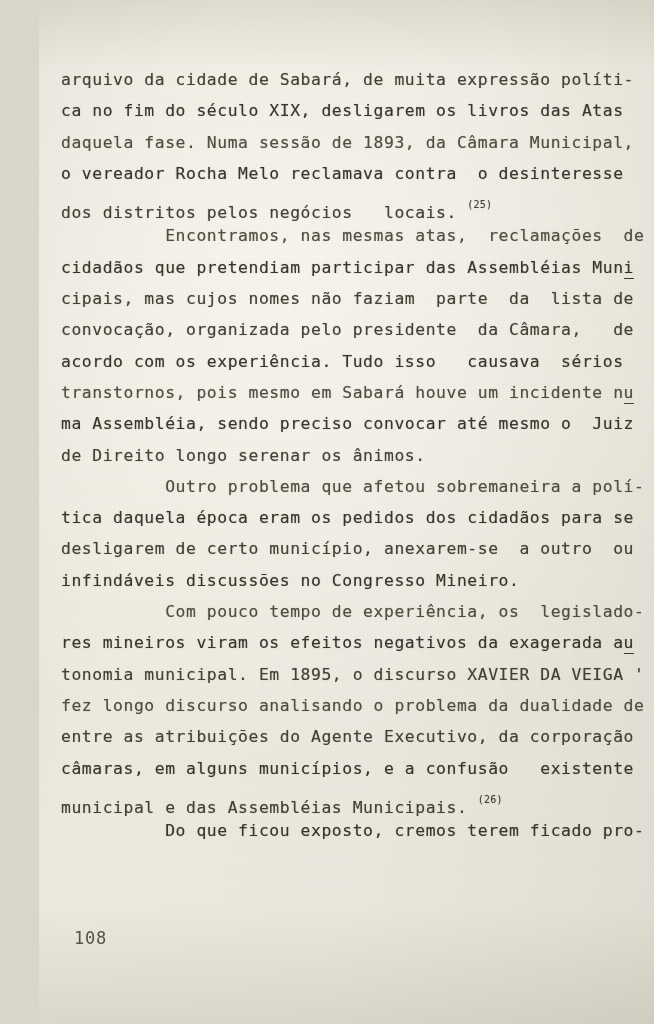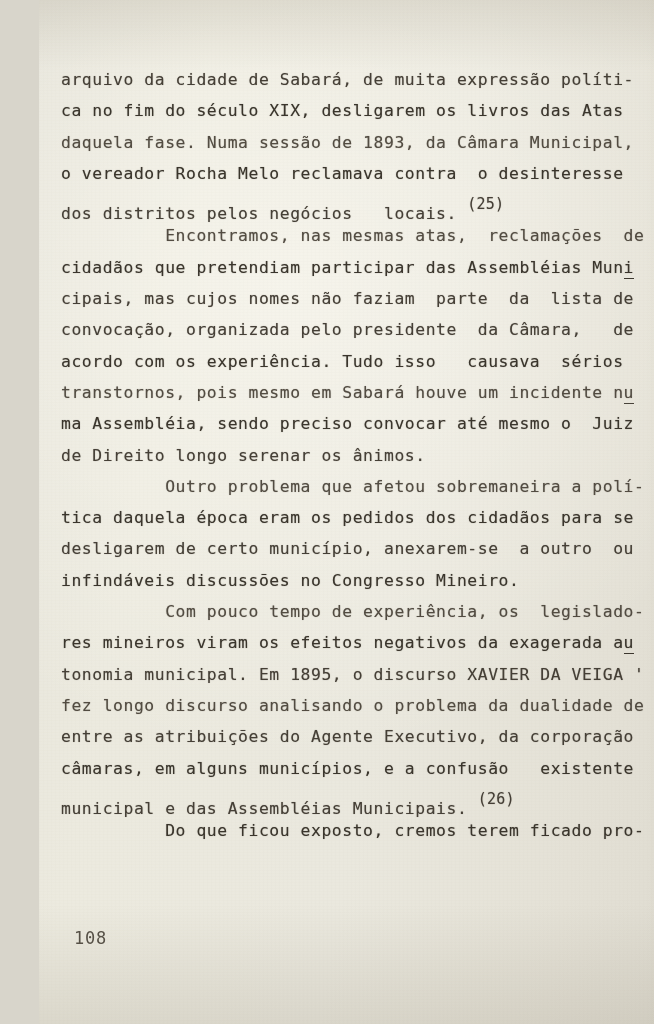--- a/index.html
+++ b/index.html
@@ -101,21 +101,21 @@
     letter-spacing: 0.55px;
     color: #3c372e;
     text-shadow: 0 0 1.1px rgba(60,55,46,0.45);
   }
   
   .ln.w1 { color: #403a31; opacity: 0.97; }
   .ln.w2 { color: #3a352c; opacity: 1; }
   .ln.w3 { color: #474036; opacity: 0.93; }
 
   .ln .sup {
-    font-size: 15px;
+    font-size: 10px;
     vertical-align: 10px;
     letter-spacing: 0.2px;
   }
   .ln .uline {
     border-bottom: 1.6px solid #3c372e;
     padding-bottom: 1px;
   }
 
   .pageno {
     position: absolute;

